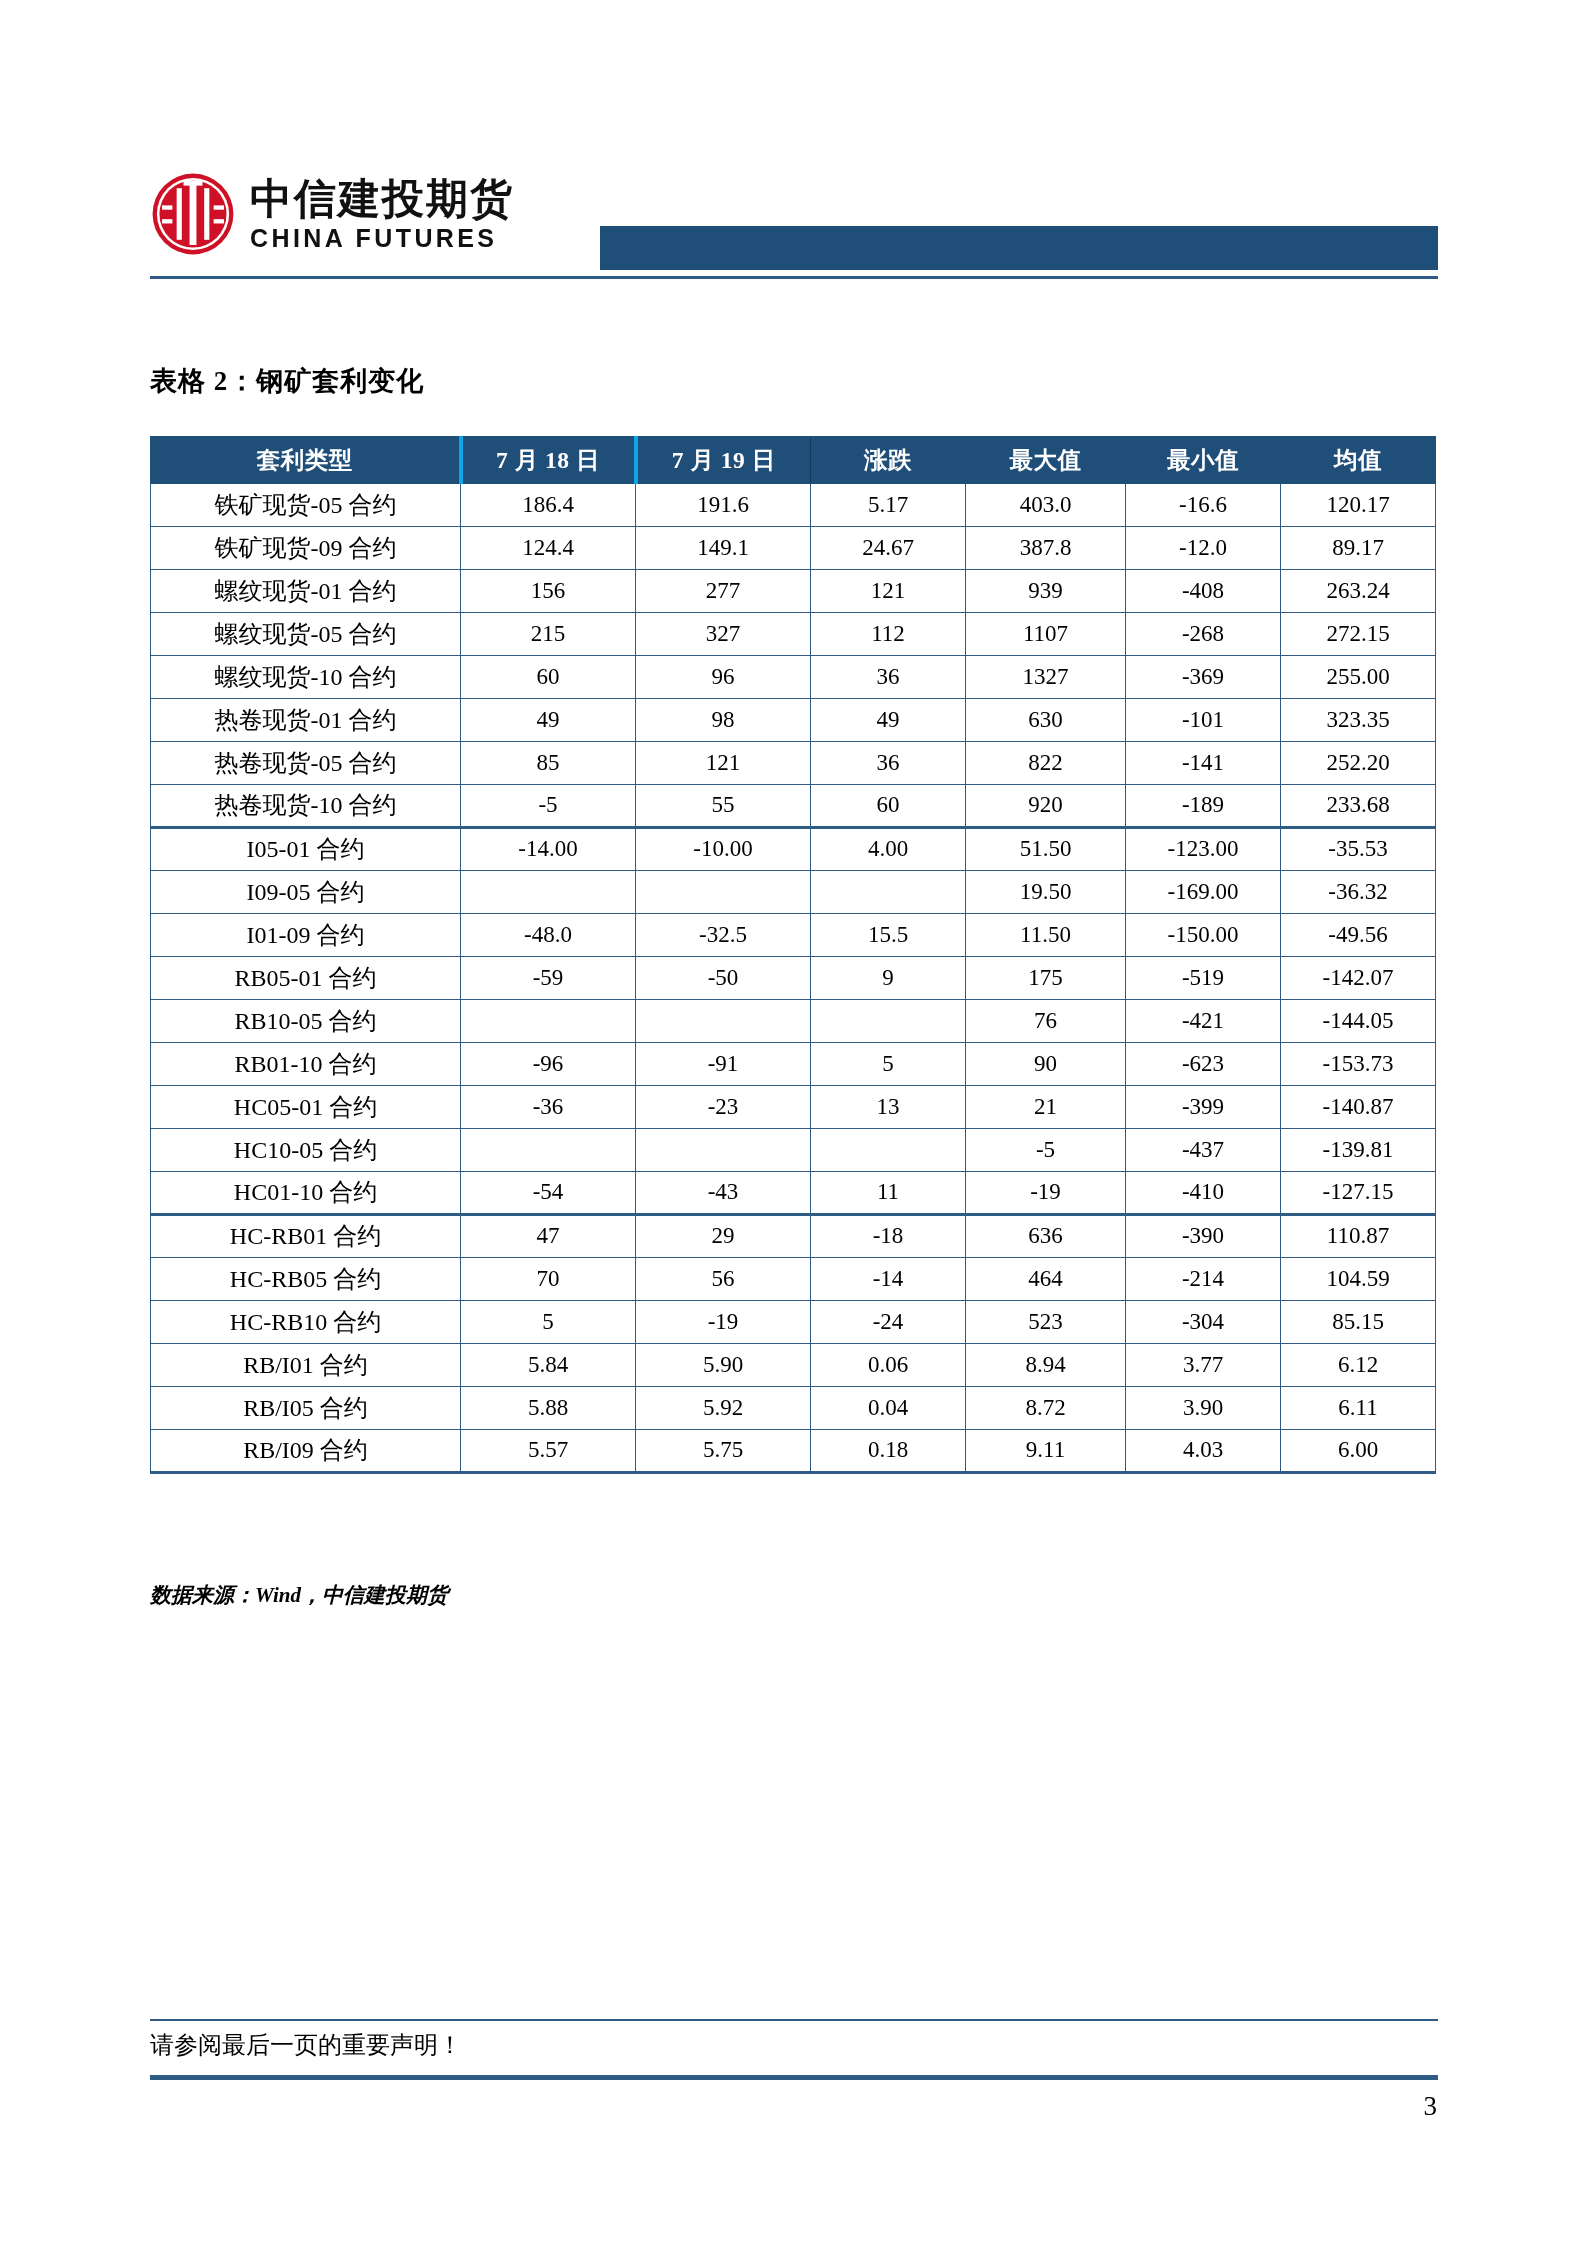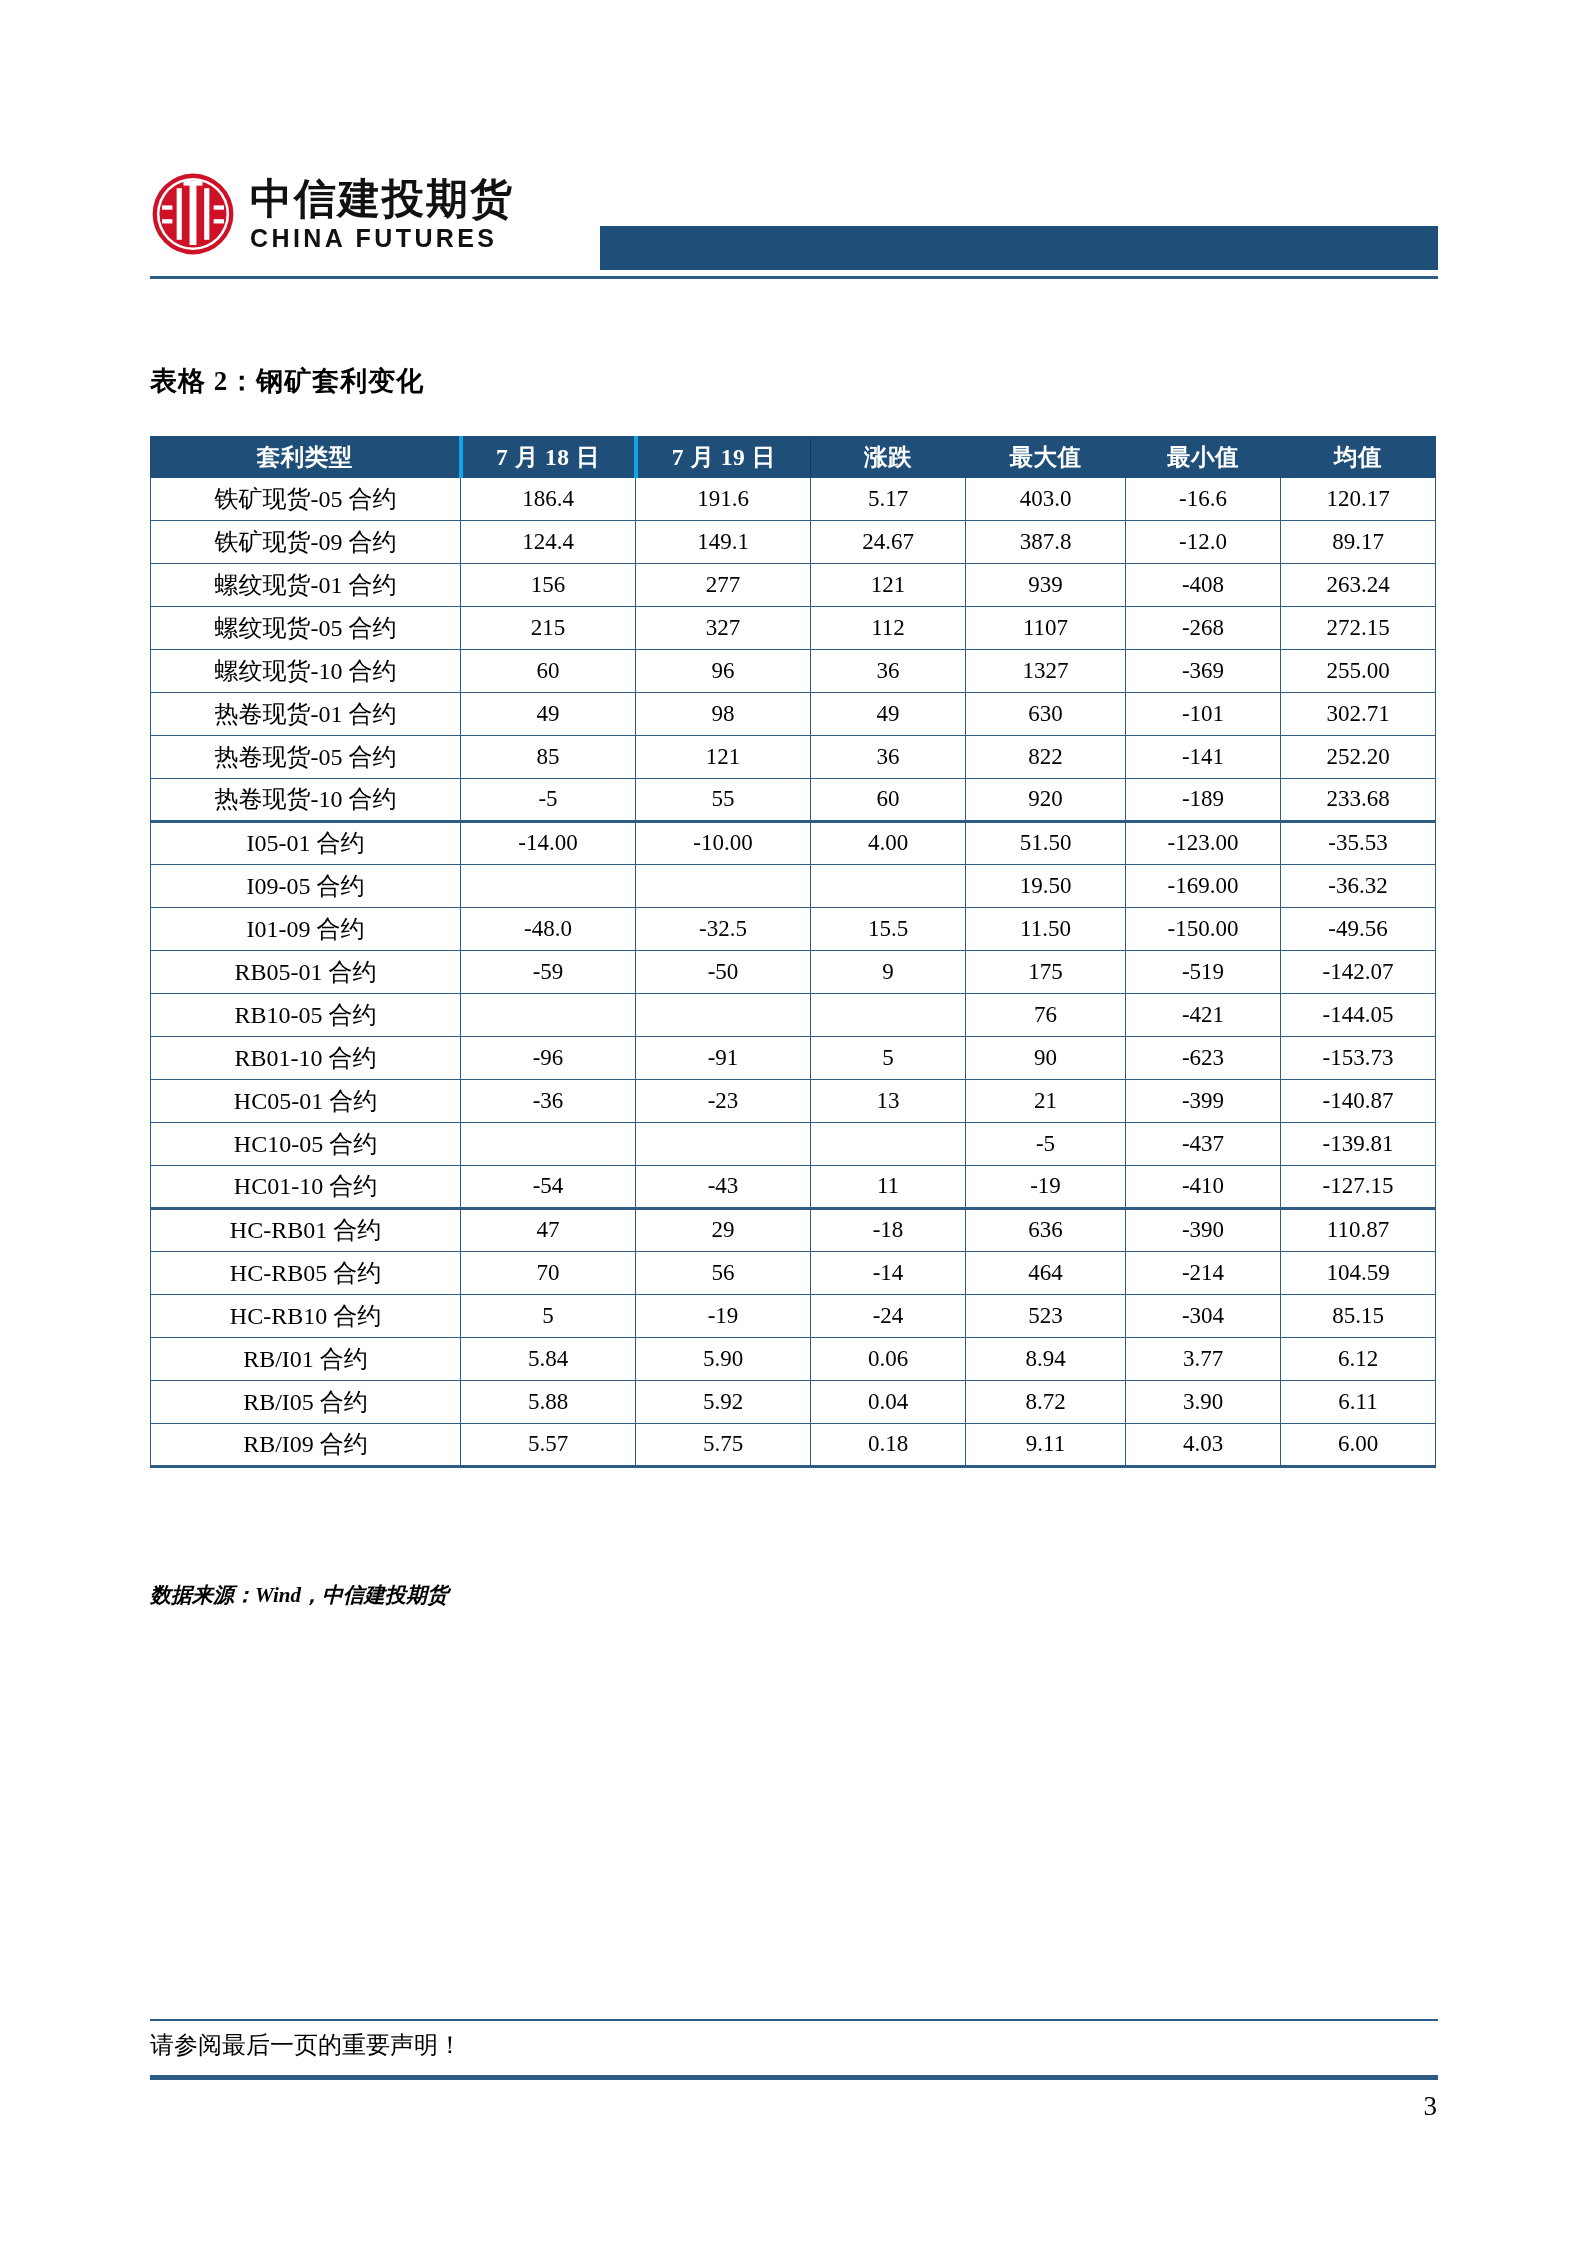--- a/index.html
+++ b/index.html
@@ -121,21 +121,21 @@
     white-space: nowrap;
   }
   table.data thead th {
     background: #1F4E79;
     color: #ffffff;
     font-weight: bold;
     font-size: 23.5px;
     letter-spacing: 0.5px;
     border-color: #1F4E79;
     border-top: 2px solid #1F4E79;
-    height: 40px;
+    height: 46px;
   }
   table.data thead th.sep {
     border-left: 4px solid #0ea5e9;
     border-right: 1px solid #14375a;
   }
   table.data tbody td.label {
     font-size: 24px;
   }
   table.data tbody tr.group-start td {
     border-top: 3px solid #2E5C85;
@@ -296,21 +296,21 @@
             <td>-369</td>
             <td>255.00</td>
           </tr>
           <tr>
             <td class="label">热卷现货-01 合约</td>
             <td>49</td>
             <td>98</td>
             <td>49</td>
             <td>630</td>
             <td>-101</td>
-            <td>302.71</td>
+            <td>323.35</td>
           </tr>
           <tr>
             <td class="label">热卷现货-05 合约</td>
             <td>85</td>
             <td>121</td>
             <td>36</td>
             <td>822</td>
             <td>-141</td>
             <td>252.20</td>
           </tr>

